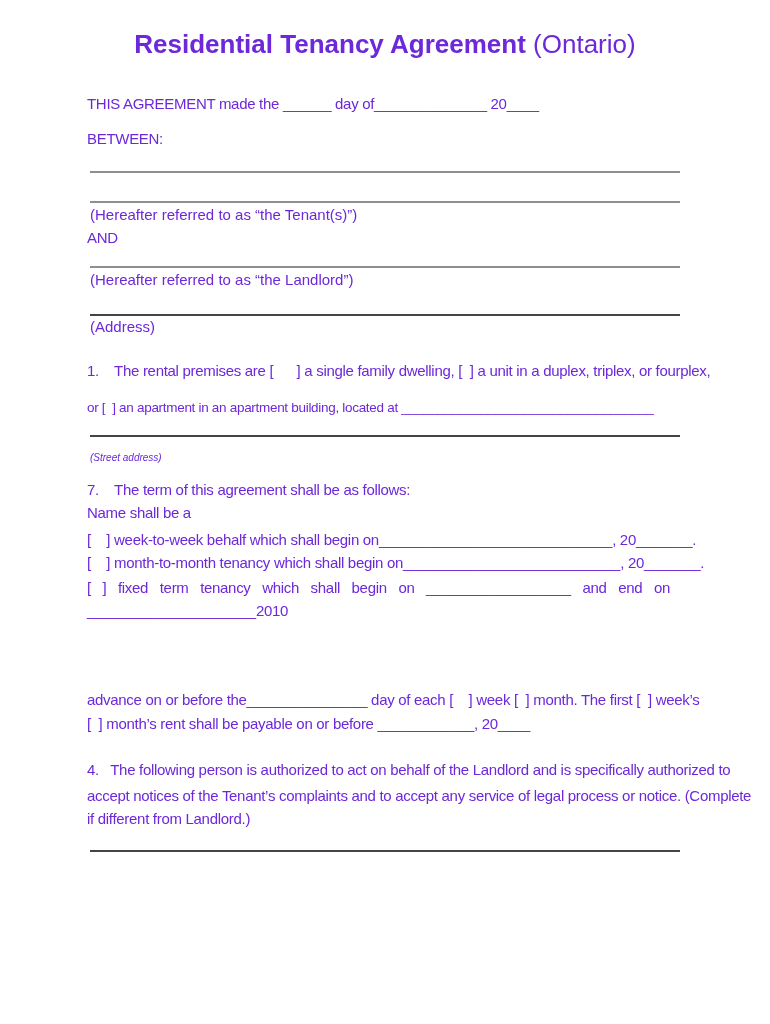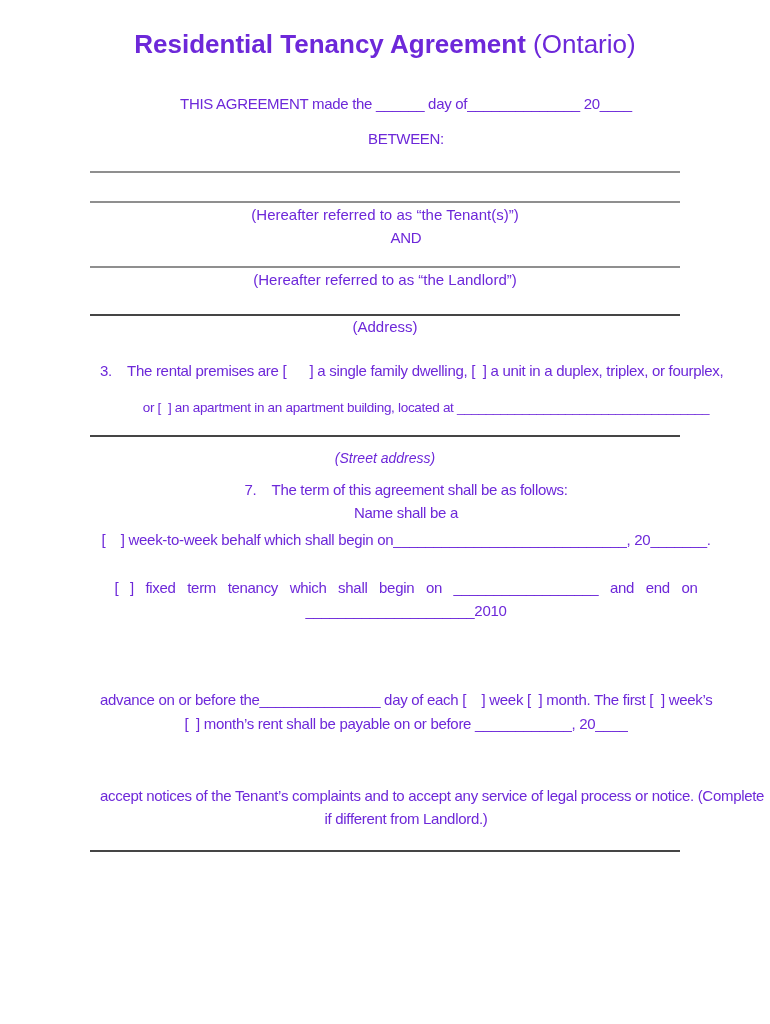--- a/index.html
+++ b/index.html
@@ -6,43 +6,42 @@
   .page{
     position:relative;
     width:770px;height:852px;
     background:#ffffff;
     font-family:Liberation Sans, sans-serif;
     color:#6d28d9;
     overflow:hidden;
   }
   .ln{
     position:absolute;
-    left:100px;
+    left:87px;
     width:612px;
     font-size:15px;
     line-height:22px;
     letter-spacing:-0.3px;
     white-space:pre;
-    text-align:center;
   }
   .title{
     position:absolute;
     top:28px;left:0;width:770px;
     text-align:center;
     font-size:26px;
     line-height:32px;
     white-space:pre;
   }
   .title .b{font-weight:bold;}
-  .small{font-size:13.5px;margin-left:20px;}
+  .small{font-size:13.5px;}
   .caption{
     position:absolute;left:90px;width:590px;
-    text-align:center;font-size:15px;line-height:22px;white-space:pre;
+    font-size:15px;line-height:22px;white-space:pre;
   }
-  .caption.it{font-style:italic;font-size:14px;}
+  .caption.it{font-style:italic;font-size:10px;}
   .hr{
     position:absolute;left:90px;width:590px;height:2px;
     background:#8f8f8f;
   }
   .hr.dark{background:#454545;}
   .hr.short{width:47px;}
 </style>
 </head>
 <body>
 
@@ -58,34 +57,36 @@
   <div class="caption" style="top:204px">(Hereafter referred to as “the Tenant(s)”)</div>
 
   <div class="ln" style="top:227px">AND</div>
 
   <div class="hr" style="top:266px"></div>
   <div class="caption" style="top:269px">(Hereafter referred to as “the Landlord”)</div>
 
   <div class="hr dark" style="top:314px"></div>
   <div class="caption" style="top:316px">(Address)</div>
 
-  <div class="ln" style="top:360px">3.    The rental premises are [      ] a single family dwelling, [  ] a unit in a duplex, triplex, or fourplex,</div>
+  <div class="ln" style="top:360px">1.    The rental premises are [      ] a single family dwelling, [  ] a unit in a duplex, triplex, or fourplex,</div>
   <div class="ln small" style="top:397px">or [  ] an apartment in an apartment building, located at ___________________________________</div>
   <div class="hr dark" style="top:435px"></div>
   <div class="caption it" style="top:447px">(Street address)</div>
 
   <div class="ln" style="top:479px">7.    The term of this agreement shall be as follows:</div>
   <div class="ln" style="top:502px">Name shall be a</div>
   <div class="ln" style="top:529px">[    ] week-to-week behalf which shall begin on_____________________________, 20_______.</div>
+  <div class="ln" style="top:552px">[    ] month-to-month tenancy which shall begin on___________________________, 20_______.</div>
   <div class="ln" style="top:577px">[   ]   fixed   term   tenancy   which   shall   begin   on   __________________   and   end   on</div>
   <div class="ln" style="top:600px">_____________________2010</div>
 
   <div class="ln" style="top:689px">advance on or before the_______________ day of each [    ] week [  ] month. The first [  ] week’s</div>
   <div class="ln" style="top:713px">[  ] month’s rent shall be payable on or before ____________, 20____</div>
 
+  <div class="ln" style="top:759px">4.   The following person is authorized to act on behalf of the Landlord and is specifically authorized to</div>
   <div class="ln" style="top:785px">accept notices of the Tenant’s complaints and to accept any service of legal process or notice. (Complete</div>
   <div class="ln" style="top:808px">if different from Landlord.)</div>
 
   <div class="hr dark" style="top:850px"></div>
   <div class="caption it" style="top:852px">(Name)</div>
 
   <div class="hr dark" style="top:887px"></div>
   <div class="caption it" style="top:889px">(Address)</div>
 
   <div class="hr short" style="top:934px;left:90px"></div>

